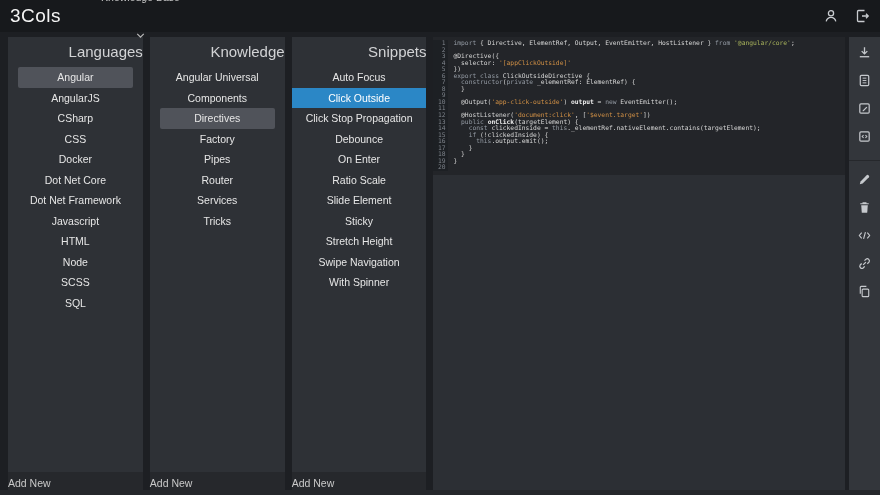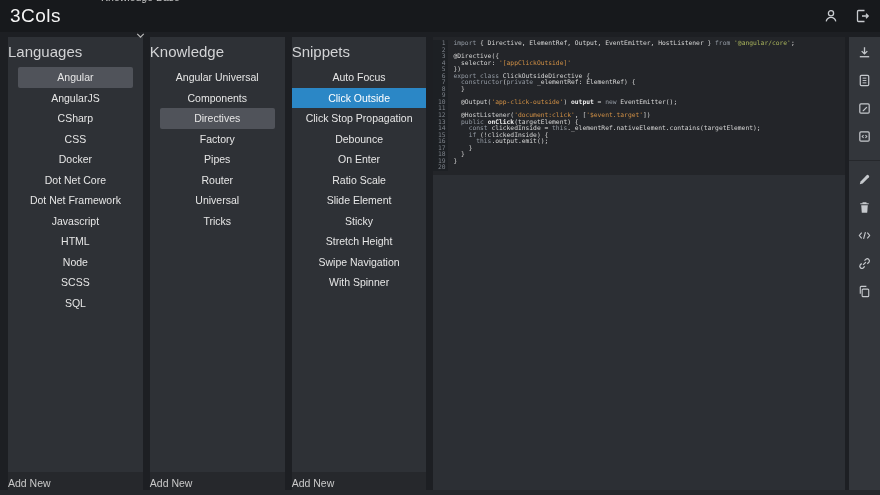--- a/index.html
+++ b/index.html
@@ -25,21 +25,21 @@
   .hicon { width:16px; height:16px; color:#c9ccd0; cursor:pointer; display:inline-flex; }
   .hicon svg { width:100%; height:100%; }
 
   
   .main { display:flex; padding:5px 0 0 8px; height:462px; }
   .column {
     width:135px; background:#2e3136; display:flex; flex-direction:column;
     margin-right:7px; height:457px;
   }
   .col-title {
-    text-align:left; color:#d2d3d5; font-size:15px; font-weight:400;
+    text-align:right; color:#d2d3d5; font-size:15px; font-weight:400;
     padding:6px 0 5px;
   }
   .list { flex:1; overflow:hidden; padding-top:2px; }
   .item {
     height:20.5px; line-height:20.5px; text-align:center; font-size:10.5px;
     color:#e6e6e6; margin:0 10px; border-radius:2px; cursor:pointer;
     white-space:nowrap; overflow:hidden;
   }
   .item.sel-gray { background:#50535a; }
   .item.sel-blue { background:#2b87c6; margin:0; border-radius:0; color:#fff; }
@@ -138,21 +138,21 @@
 
   <div class="column">
     <div class="col-title">Knowledge</div>
     <div class="list">
         <div class="item">Angular Universal</div>
         <div class="item">Components</div>
         <div class="item sel-gray">Directives</div>
         <div class="item">Factory</div>
         <div class="item">Pipes</div>
         <div class="item">Router</div>
-        <div class="item">Universal</div>
+        <div class="item">Services</div>
         <div class="item">Tricks</div>
       </div>
     <div class="add-new">Add New</div>
   </div>
 
   <div class="column">
     <div class="col-title">Snippets</div>
     <div class="list">
         <div class="item">Auto Focus</div>
         <div class="item sel-blue">Click Outside</div>

